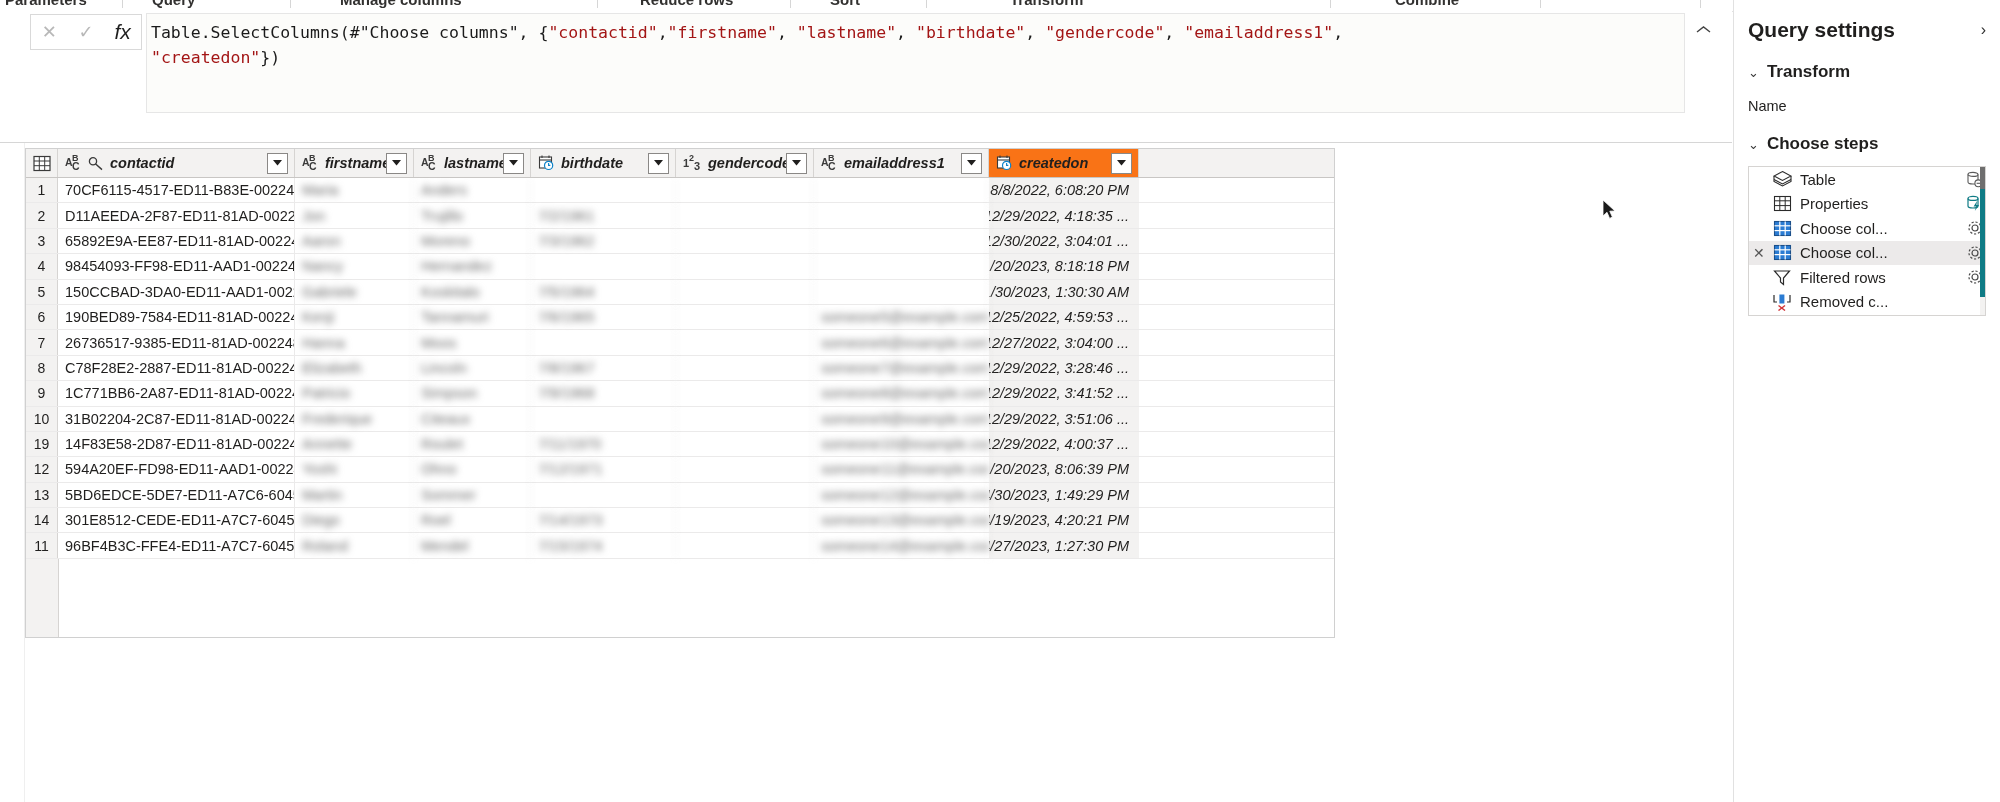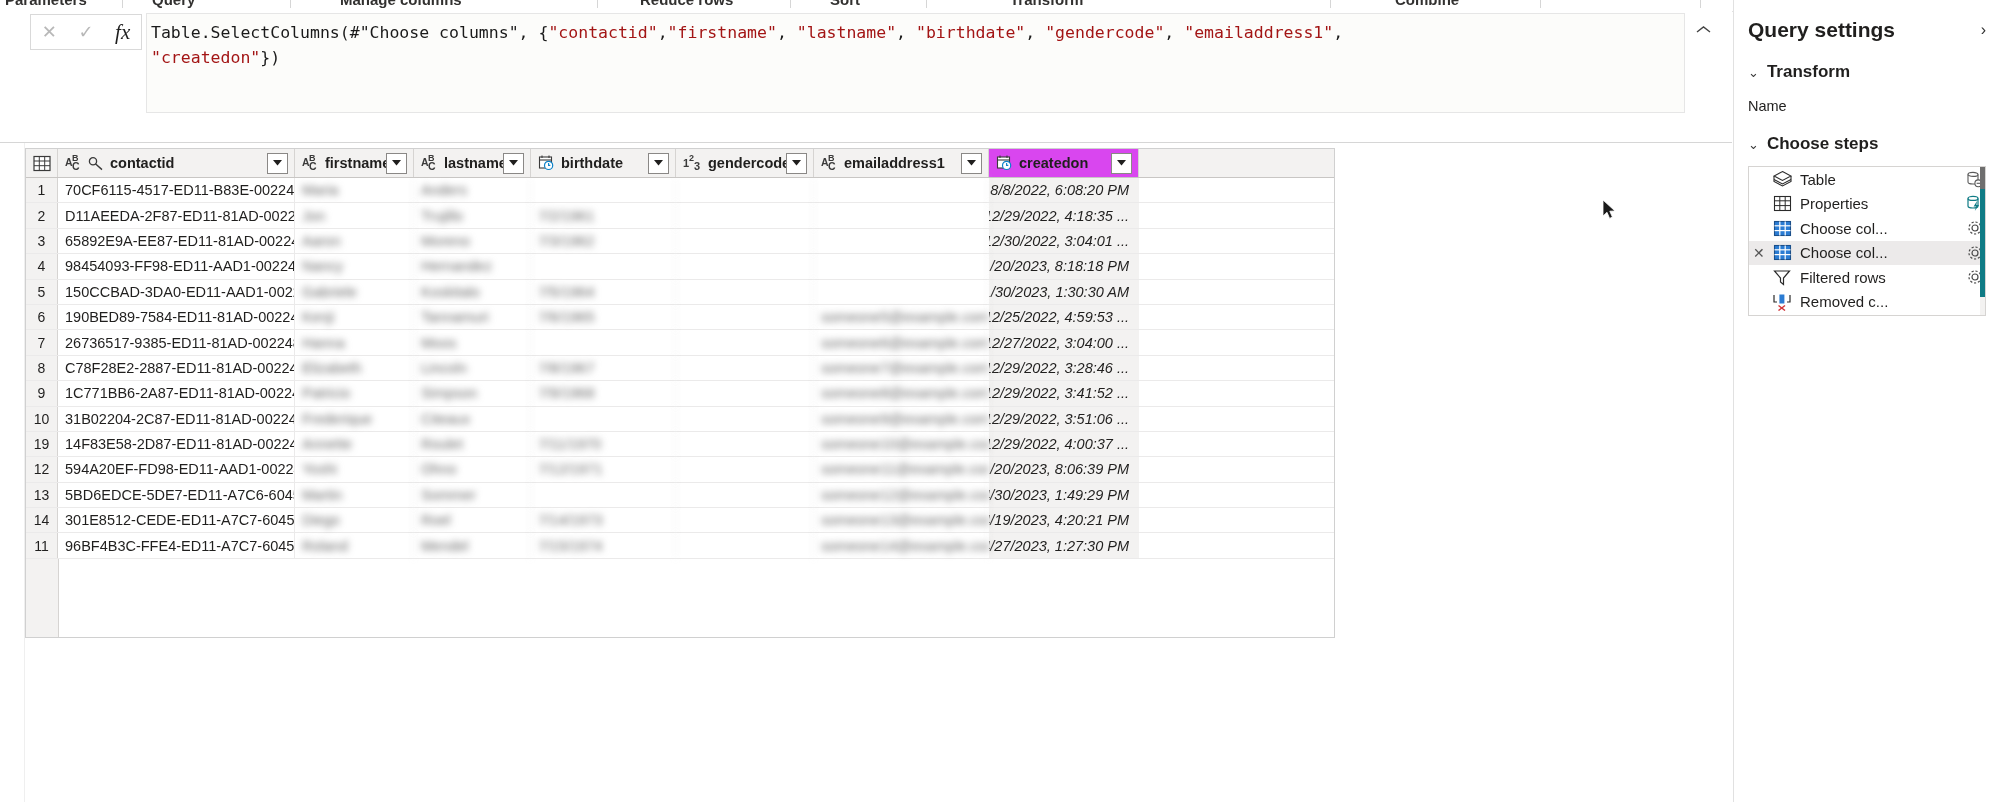--- a/index.html
+++ b/index.html
@@ -65,21 +65,21 @@
     flex: 1;
     display: flex;
     align-items: center;
     justify-content: center;
     height: 100%;
     color: #b8b8b8;
     font-size: 18px;
   }
   .fx-btn.fxsym {
     color: #1f1f1f;
-    font-family: Liberation Serif, serif;
+    font-family: Liberation Sans, sans-serif;
     font-style: italic;
     font-size: 21px;
   }
   .formula-box {
     position: absolute;
     left: 146px; top: 2px;
     width: 1539px;
     height: 100px;
     background: #fcfcfa;
     border: 1px solid #e6e6e6;
@@ -130,38 +130,38 @@
     box-sizing: border-box;
     border-right: 1px solid #d6d4d2;
     background: #f3f2f1;
     padding-left: 7px;
     font-size: 14.5px;
     font-weight: 700;
     color: #201f1e;
     position: relative;
     overflow: hidden;
   }
-  .hcell.hl { background: #d946ef; }
+  .hcell.hl { background: #f97316; }
   .hcell.rownum {
     width: 32px;
     padding: 0;
     justify-content: center;
     background: #f3f2f1;
   }
   .abc-ico { position: relative; width: 18px; height: 16px; margin-right: 5px; flex:0 0 auto;}
   .abc-ico .a { position:absolute; left:0; top:1px; font-size:10.5px; color:#3a3a3a;}
   .abc-ico .b { position:absolute; left:7px; top:-2px; font-size:9px; color:#3a3a3a;}
   .abc-ico .c { position:absolute; left:7px; top:5px; font-size:10.5px; color:#3a3a3a;}
   .num-ico { position: relative; width: 20px; height: 16px; margin-right: 5px; flex:0 0 auto; font-size:11px; color:#3a3a3a;}
   .num-ico .n1 { position:absolute; left:0; top:2px;}
   .num-ico .n2 { position:absolute; left:6px; top:-2px; font-size:9px;}
   .num-ico .n3 { position:absolute; left:11px; top:5px;}
   .key-ico { margin-right: 6px; flex:0 0 auto; display:flex; align-items:center;}
   .cal-ico { margin-right: 6px; flex:0 0 auto; display:flex; align-items:center;}
-  .hlabel { flex: 1 1 auto; overflow: hidden; white-space: nowrap; }
+  .hlabel { flex: 1 1 auto; overflow: hidden; white-space: nowrap; font-style: italic; }
   .hdrop {
     flex: 0 0 auto;
     width: 19px; height: 19px;
     margin-right: 6px;
     border: 1px solid #8a8886;
     background: #ffffff;
     display: flex; align-items: center; justify-content: center;
     font-size: 8px;
     color: #201f1e;
   }

